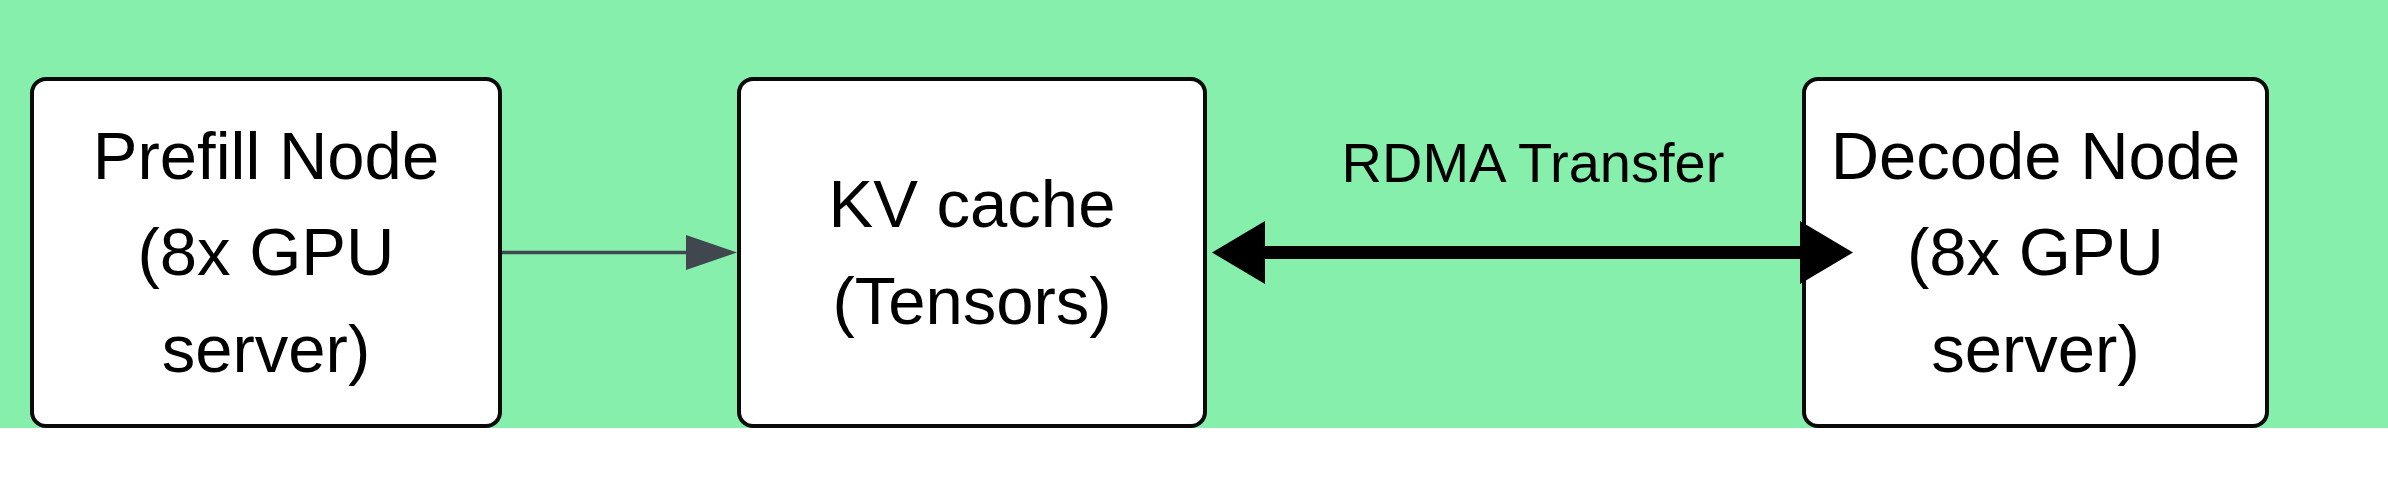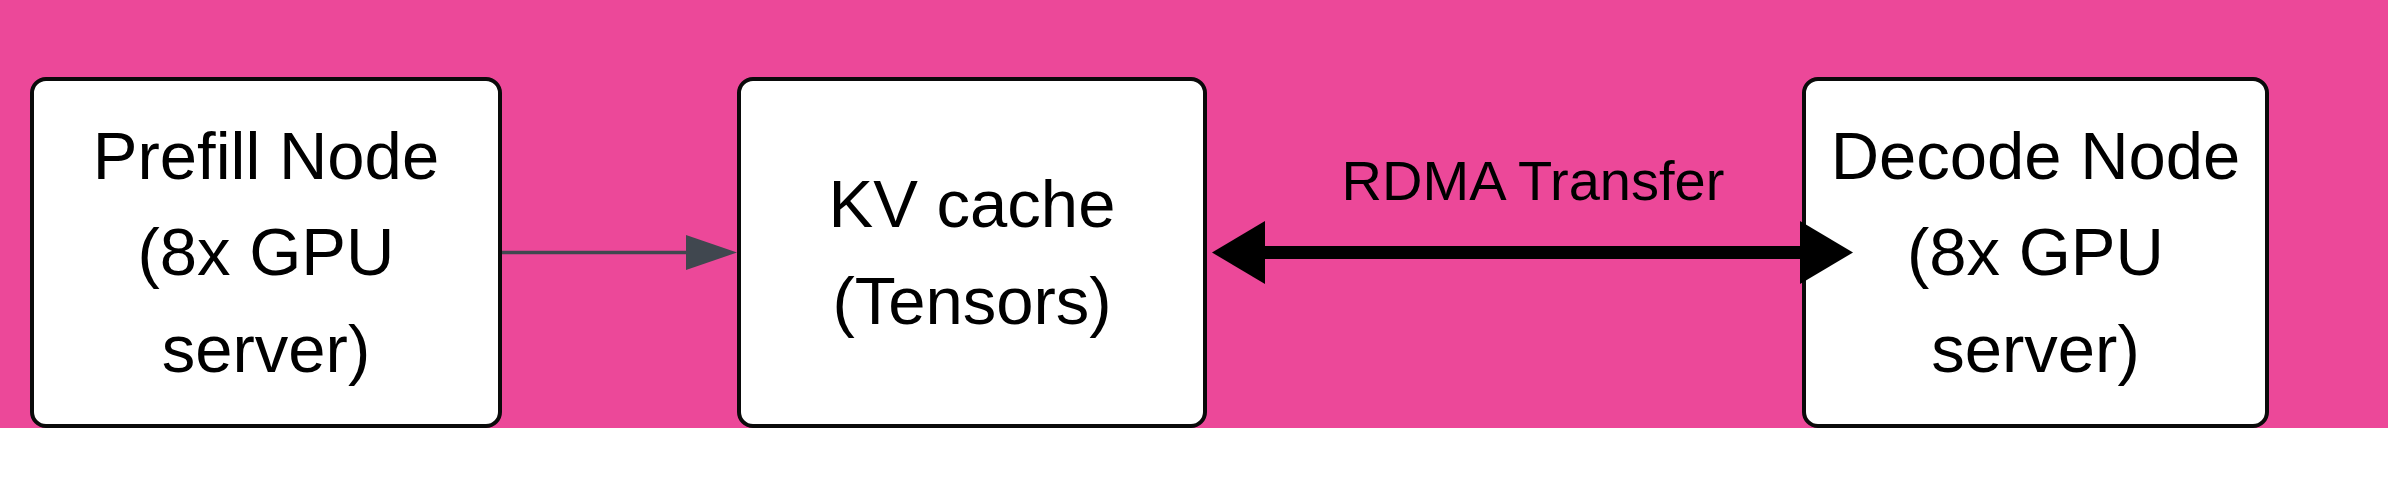--- a/index.html
+++ b/index.html
@@ -5,21 +5,21 @@
   html, body {
     margin: 0;
     padding: 0;
     background: #ffffff;
     font-family: "Liberation Sans", "DejaVu Sans", sans-serif;
   }
   .canvas {
     position: relative;
     width: 2388px;
     height: 428px;
-    background: #ec4899;
+    background: #86efac;
     overflow: hidden;
   }
   .node {
     position: absolute;
     top: 77px;
     height: 351px;
     box-sizing: border-box;
     background: #ffffff;
     border: 4.5px solid #0a0a0a;
     border-radius: 16px;
@@ -44,21 +44,21 @@
     left: 0;
     top: 0;
     width: 2388px;
     height: 502px;
     pointer-events: none;
   }
   .edge-label {
     position: absolute;
     left: 1213px;
     width: 640px;
-    top: 150px;
+    top: 132px;
     text-align: center;
     font-size: 56px;
     line-height: 1.1;
     color: #000000;
   }
 </style>
 </head>
 <body>
 
 <div class="canvas">

